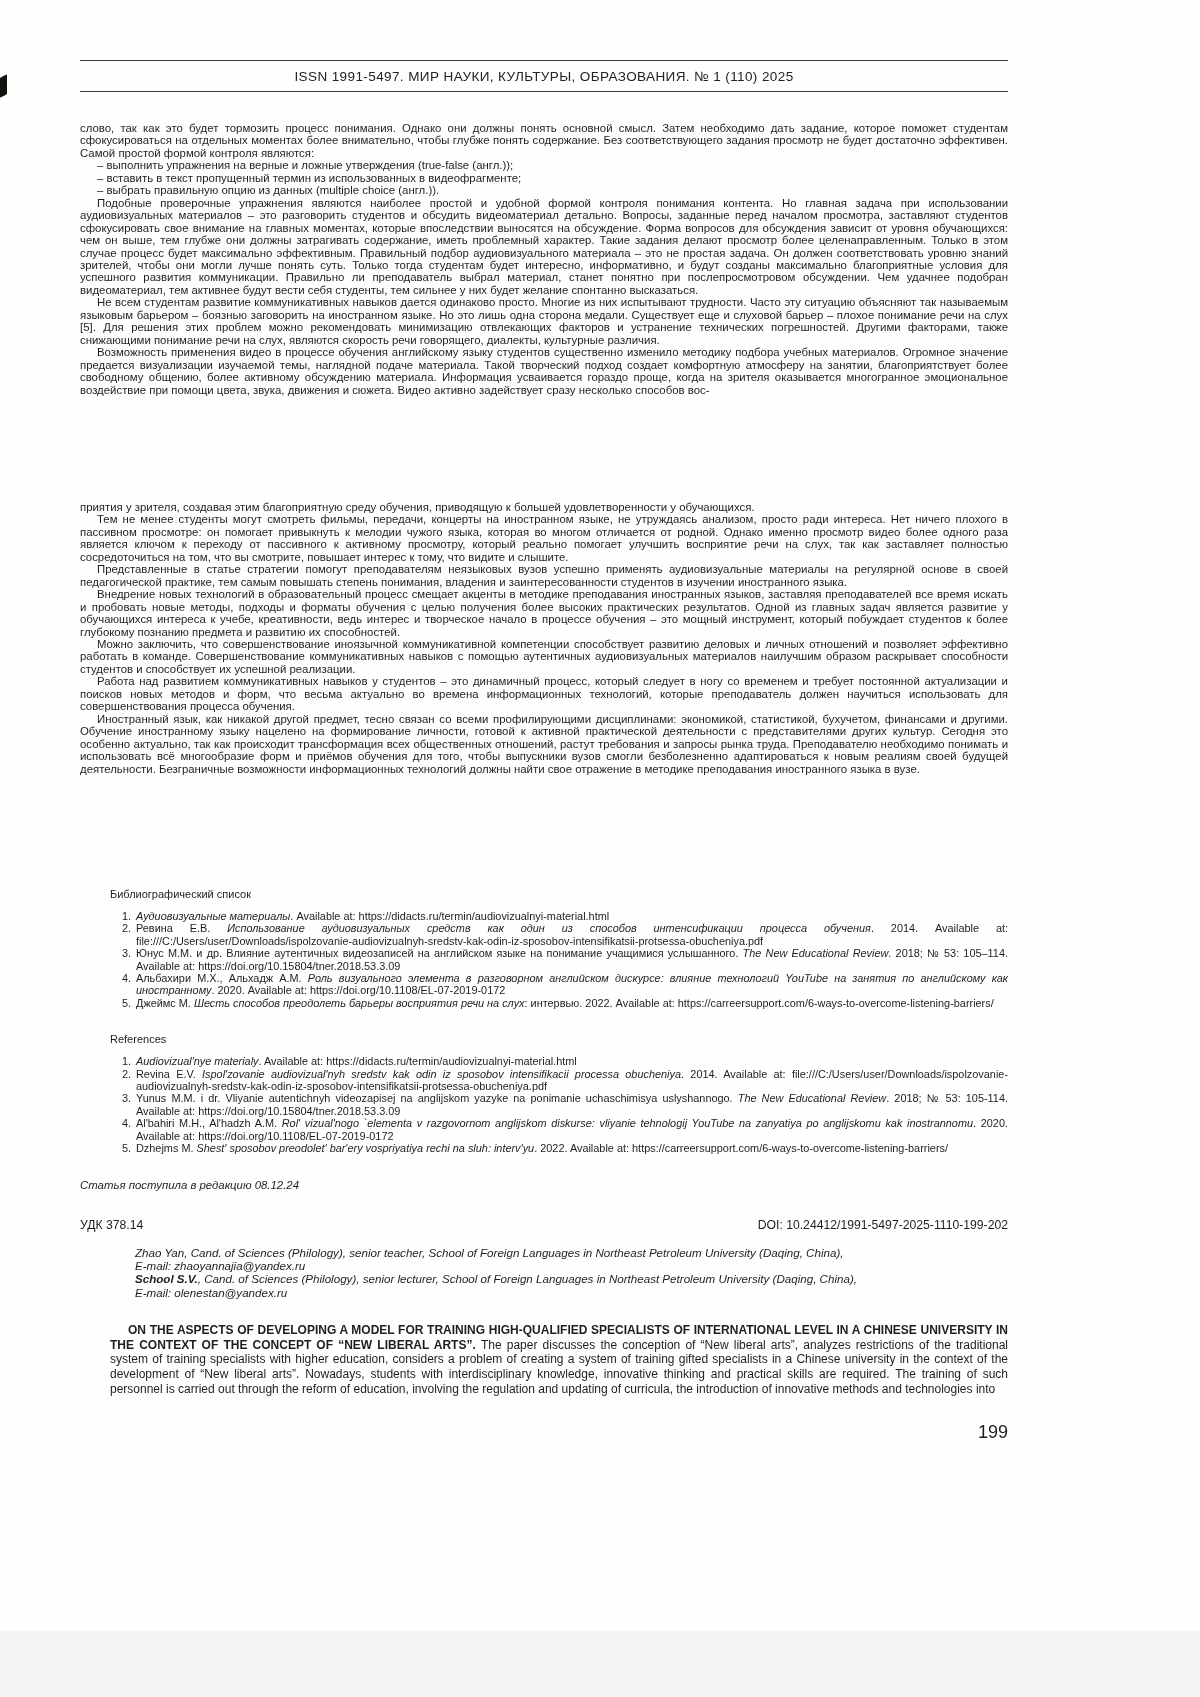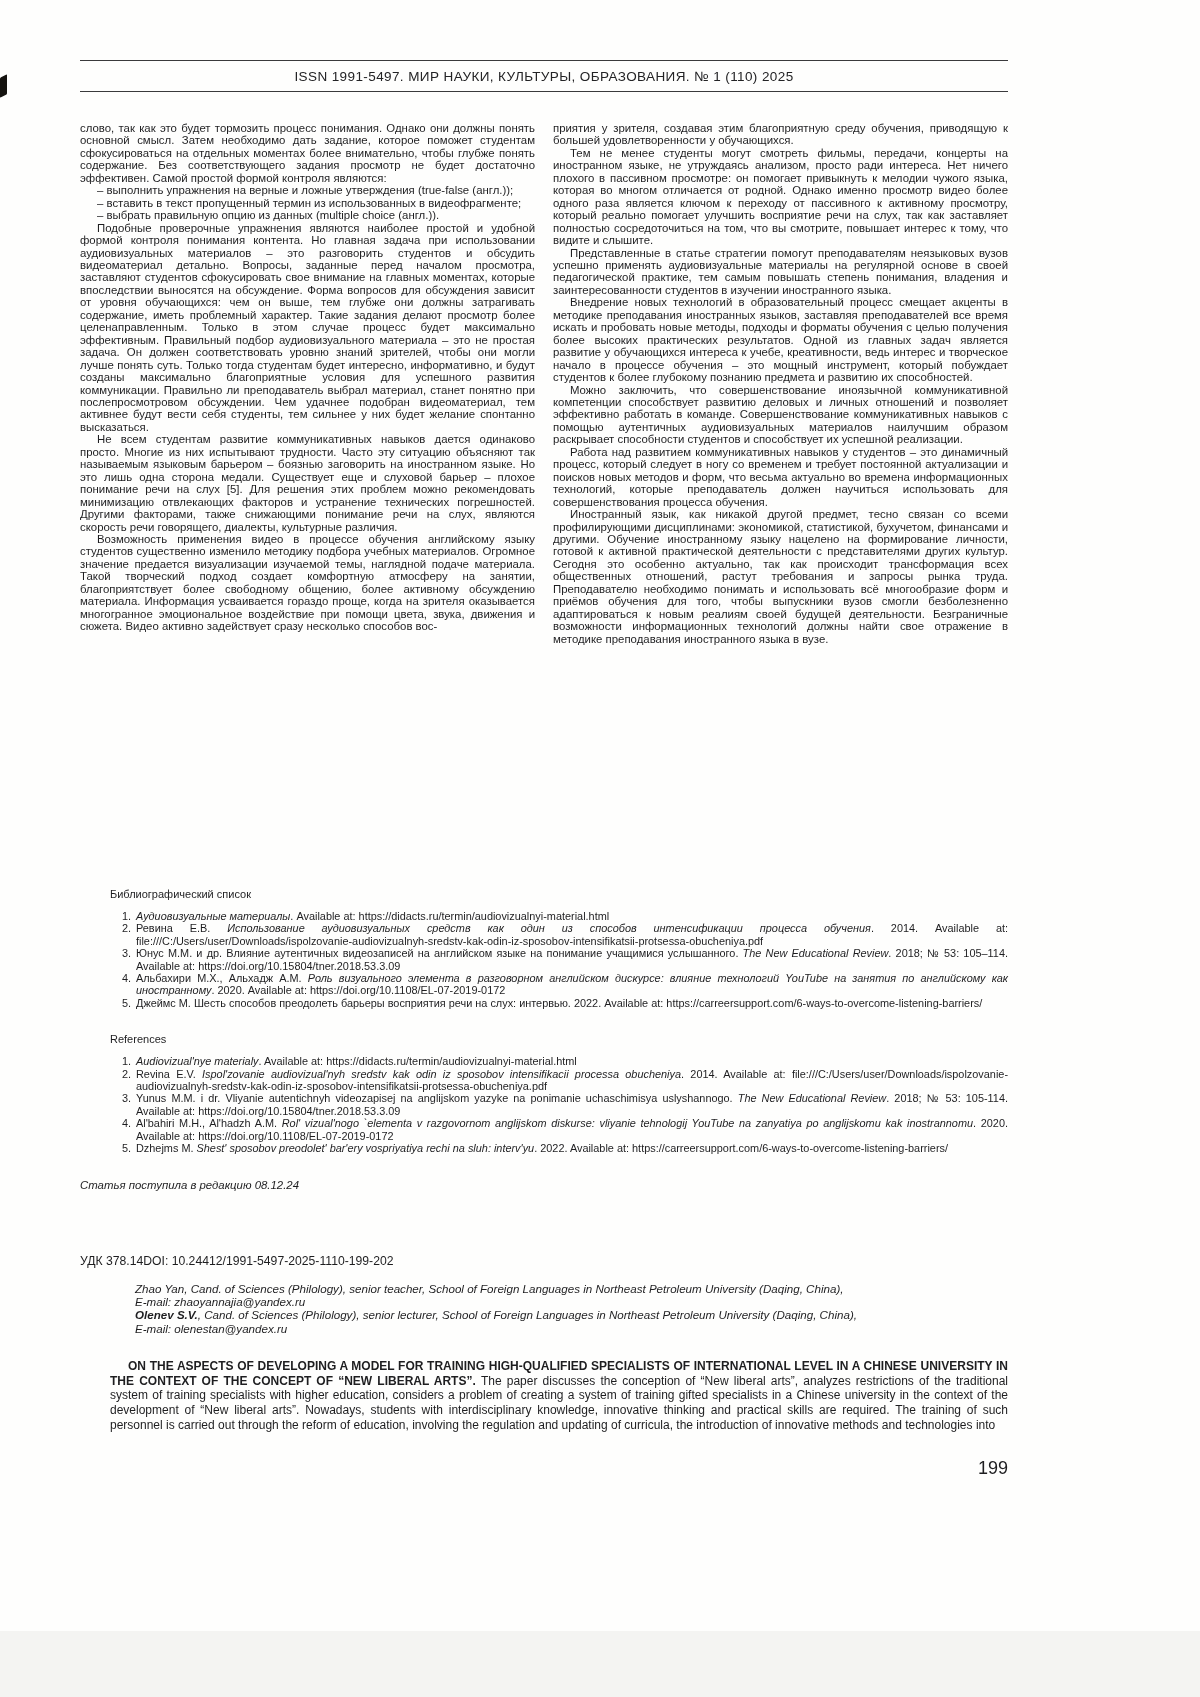--- a/index.html
+++ b/index.html
@@ -28,20 +28,21 @@
     font-size: 13.5px;
     letter-spacing: 0.4px;
     color: #232325;
   }
 
   .columns {
     display: flex; gap: 18px;
     margin-top: 30px;
     min-height: 740px;
     align-items: flex-start;
+    flex-direction: column;
   }
   .col {
     flex: 1;
     text-align: justify;
     font-size: 11.4px;
     line-height: 12.45px;
     hyphens: auto;
   }
   .col p { text-indent: 17px; }
   .col p:first-child { text-indent: 0; }
@@ -61,22 +62,22 @@
   }
   .bib-list li { overflow-wrap: break-word; word-break: break-word; padding-left: 2px; }
 
   .received {
     margin-top: 24px;
     font-style: italic;
     font-size: 11.4px;
   }
 
   .meta-row {
-    display: flex; justify-content: flex-start;
-    margin-top: 63px;
+    display: flex; justify-content: space-between;
+    margin-top: 27px;
     font-size: 12.2px;
   }
 
   .authors {
     margin: 14px 0 0 55px;
     font-size: 11.6px;
     line-height: 13.4px;
   }
   .authors p { text-indent: 0; }
 
@@ -127,21 +128,21 @@
           <p><span>Иностранный язык, как никакой другой предмет, тесно связан со всеми профилирующими дисциплинами: экономикой, статистикой, бухучетом, финансами и другими. Обучение иностранному языку нацелено на формирование личности, готовой к активной практической деятельности с представителями других культур. Сегодня это особенно актуально, так как происходит трансформация всех общественных отношений, растут требования и запросы рынка труда. Преподавателю необходимо понимать и использовать всё многообразие форм и приёмов обучения для того, чтобы выпускники вузов смогли безболезненно адаптироваться к новым реалиям своей будущей деятельности. Безграничные возможности информационных технологий должны найти свое отражение в методике преподавания иностранного языка в вузе.</span></p>
         </div>
     </div>
 
     <div class="bib-heading">Библиографический список</div>
     <ol class="bib-list">
         <li><span style="font-style: italic;">Аудиовизуальные материалы</span><span>. Available at: https://didacts.ru/termin/audiovizualnyi-material.html</span></li>
         <li><span>Ревина Е.В. </span><span style="font-style: italic;">Использование аудиовизуальных средств как один из способов интенсификации процесса обучения</span><span>. 2014. Available at: file:///C:/Users/user/Downloads/ispolzovanie-audiovizualnyh-sredstv-kak-odin-iz-sposobov-intensifikatsii-protsessa-obucheniya.pdf</span></li>
         <li><span>Юнус М.М. и др. Влияние аутентичных видеозаписей на английском языке на понимание учащимися услышанного. </span><span style="font-style: italic;">The New Educational Review</span><span>. 2018; № 53: 105–114. Available at: https://doi.org/10.15804/tner.2018.53.3.09</span></li>
         <li><span>Альбахири М.Х., Альхадж А.М. </span><span style="font-style: italic;">Роль визуального элемента в разговорном английском дискурсе: влияние технологий YouTube на занятия по английскому как иностранному</span><span>. 2020. Available at: https://doi.org/10.1108/EL-07-2019-0172</span></li>
-        <li><span>Джеймс М. </span><span style="">Шесть способов преодолеть барьеры восприятия речи на слух</span><span>: интервью. 2022. Available at: https://carreersupport.com/6-ways-to-overcome-listening-barriers/</span></li>
+        <li><span>Джеймс М. </span><span style="font-style: italic;">Шесть способов преодолеть барьеры восприятия речи на слух</span><span>: интервью. 2022. Available at: https://carreersupport.com/6-ways-to-overcome-listening-barriers/</span></li>
       </ol>
 
     <div class="bib-heading refs-heading">References</div>
     <ol class="bib-list">
         <li><span style="font-style: italic;">Audiovizual'nye materialy</span><span>. Available at: https://didacts.ru/termin/audiovizualnyi-material.html</span></li>
         <li><span>Revina E.V. </span><span style="font-style: italic;">Ispol'zovanie audiovizual'nyh sredstv kak odin iz sposobov intensifikacii processa obucheniya</span><span>. 2014. Available at: file:///C:/Users/user/Downloads/ispolzovanie-audiovizualnyh-sredstv-kak-odin-iz-sposobov-intensifikatsii-protsessa-obucheniya.pdf</span></li>
         <li><span>Yunus M.M. i dr. Vliyanie autentichnyh videozapisej na anglijskom yazyke na ponimanie uchaschimisya uslyshannogo. </span><span style="font-style: italic;">The New Educational Review</span><span>. 2018; № 53: 105-114. Available at: https://doi.org/10.15804/tner.2018.53.3.09</span></li>
         <li><span>Al'bahiri M.H., Al'hadzh A.M. </span><span style="font-style: italic;">Rol' vizual'nogo `elementa v razgovornom anglijskom diskurse: vliyanie tehnologij YouTube na zanyatiya po anglijskomu kak inostrannomu</span><span>. 2020. Available at: https://doi.org/10.1108/EL-07-2019-0172</span></li>
         <li><span>Dzhejms M. </span><span style="font-style: italic;">Shest' sposobov preodolet' bar'ery vospriyatiya rechi na sluh: interv'yu</span><span>. 2022. Available at: https://carreersupport.com/6-ways-to-overcome-listening-barriers/</span></li>
       </ol>
@@ -149,21 +150,21 @@
     <div class="received">Статья поступила в редакцию 08.12.24</div>
 
     <div class="meta-row">
       <span>УДК 378.14</span>
       <span>DOI: 10.24412/1991-5497-2025-1110-199-202</span>
     </div>
 
     <div class="authors">
       <p><span style="font-style: italic; font-weight: normal;">Zhao Yan</span><span style="font-style: italic; margin-top: 28px;">, Cand. of Sciences (Philology), senior teacher, School of Foreign Languages in Northeast Petroleum University (Daqing, China),</span></p>
       <p><span style="font-style: italic;">E-mail: zhaoyannajia@yandex.ru</span></p>
-      <p><span style="font-style: italic; font-weight: bold;">Olenev S.V.</span><span style="font-style: italic;">, Cand. of Sciences (Philology), senior lecturer, School of Foreign Languages in Northeast Petroleum University (Daqing, China),</span></p>
+      <p><span style="font-style: italic; font-weight: bold;">School S.V.</span><span style="font-style: italic;">, Cand. of Sciences (Philology), senior lecturer, School of Foreign Languages in Northeast Petroleum University (Daqing, China),</span></p>
       <p><span style="font-style: italic;">E-mail: olenestan@yandex.ru</span></p>
     </div>
 
     <p class="title-block"><span style="font-weight: bold;">ON THE ASPECTS OF DEVELOPING A MODEL FOR TRAINING HIGH-QUALIFIED SPECIALISTS OF INTERNATIONAL LEVEL IN A CHINESE UNIVERSITY IN THE CONTEXT OF THE CONCEPT OF “NEW LIBERAL ARTS”. </span><span>The paper discusses the conception of “New liberal arts”, analyzes restrictions of the traditional system of training specialists with higher education, considers a problem of creating a system of training gifted specialists in a Chinese university in the context of the development of “New liberal arts”. Nowadays, students with interdisciplinary knowledge, innovative thinking and practical skills are required. The training of such personnel is carried out through the reform of education, involving the regulation and updating of curricula, the introduction of innovative methods and technologies into</span></p>
 
     <div class="page-num">199</div>
 
   </div>
 </div>
 

